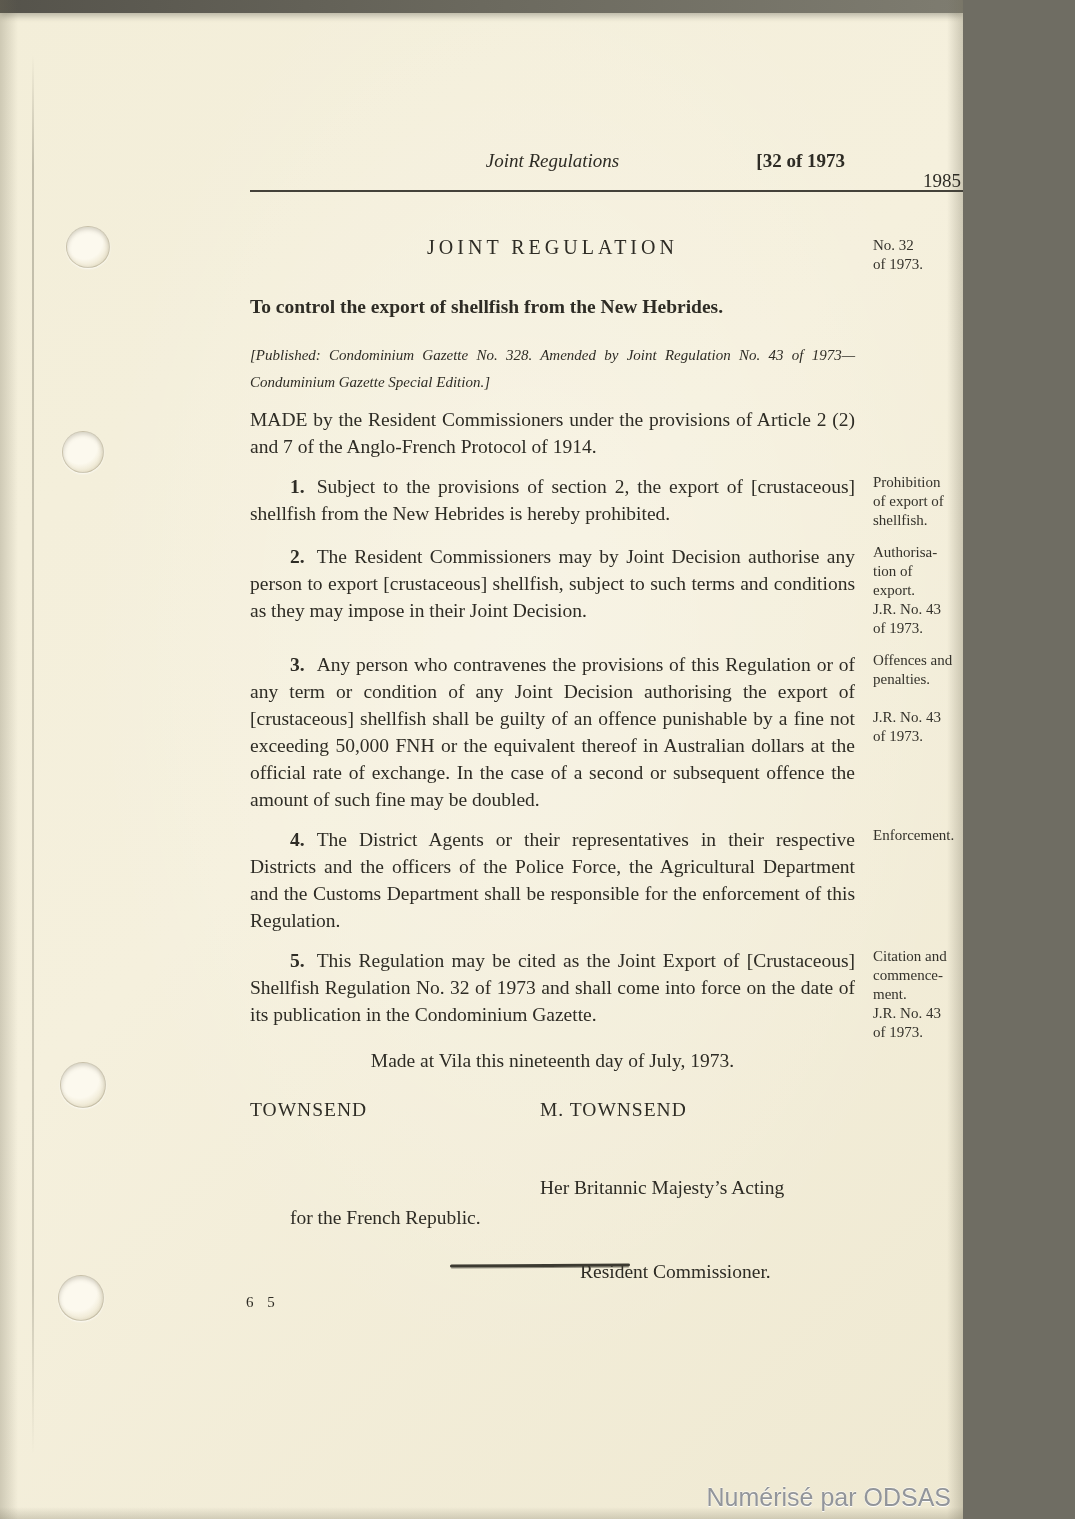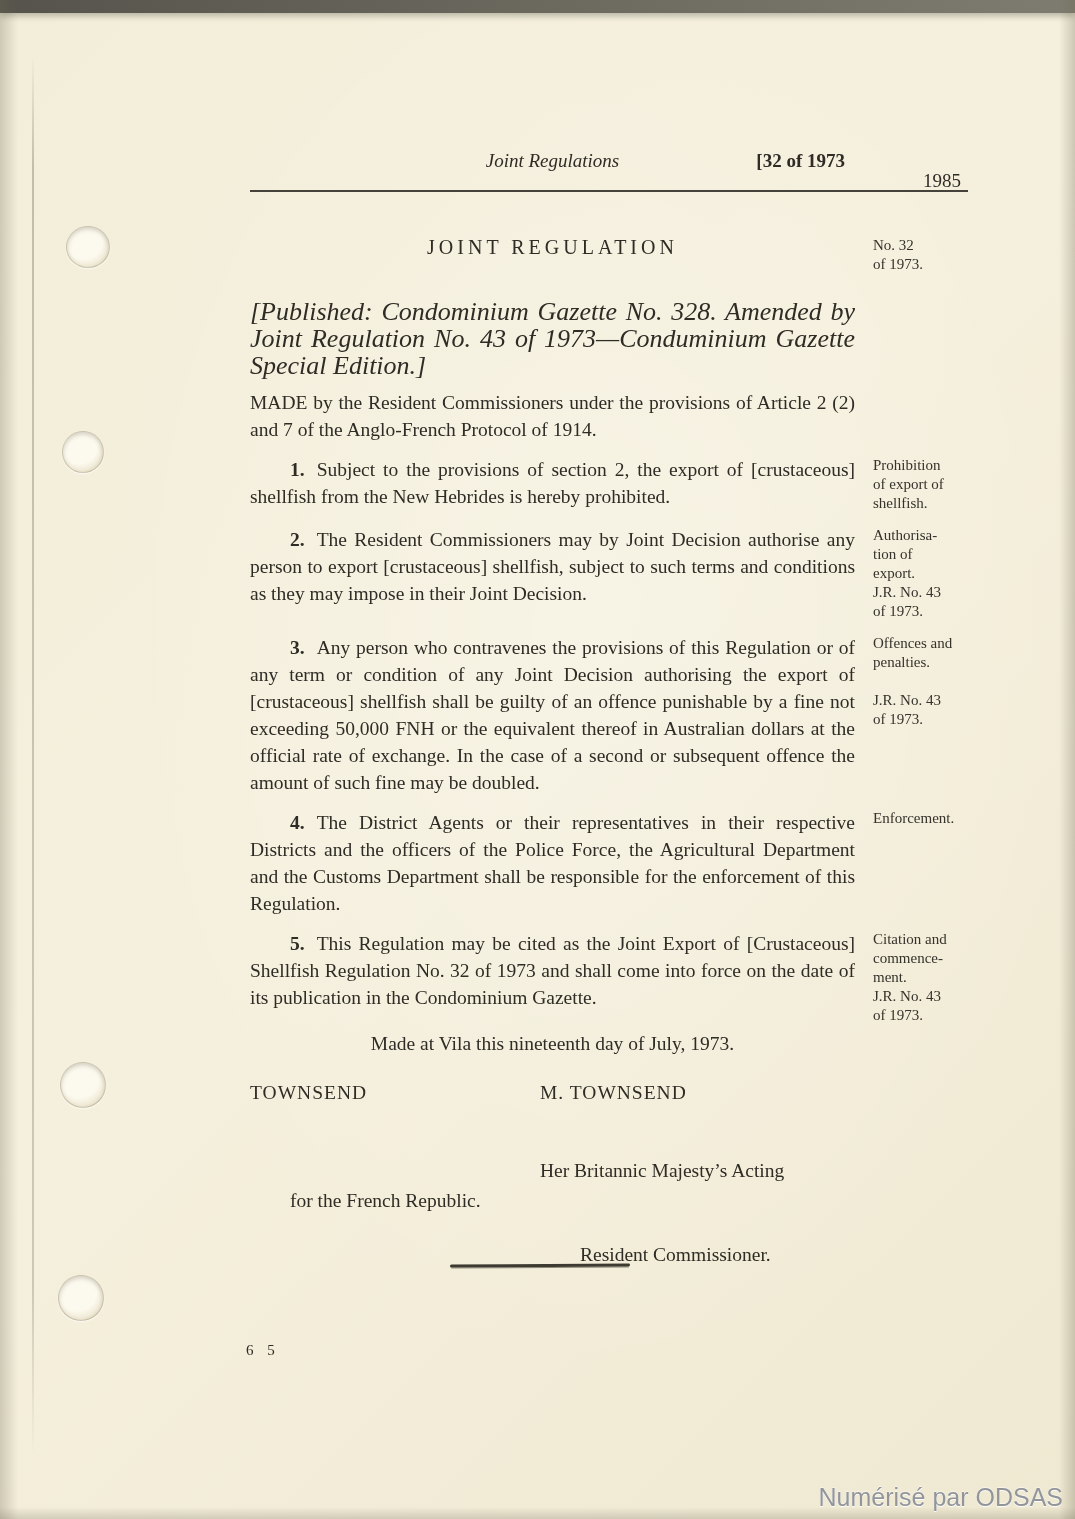--- a/index.html
+++ b/index.html
@@ -3,21 +3,21 @@
 <meta charset="utf-8">
 <style>
   * { margin:0; padding:0; box-sizing:border-box; }
   html,body { width:1075px; height:1519px; }
   body {
     font-family:"Liberation Serif", serif;
     background:#6f6d63;
   }
   .scan {
     position:relative;
-    width:1075px; height:1519px;
+    width:963px; height:1519px;
     background:
       radial-gradient(ellipse at 55% 42%, rgba(255,255,255,0.25) 0%, rgba(255,255,255,0) 60%),
       linear-gradient(135deg, #f3eed9 0%, #f5f0dd 45%, #efe9d2 100%);
     color:#2e2c25;
     overflow:hidden;
   }
 
   
   .edge-top { position:absolute; top:0; left:0; right:0; height:13px;
     background:linear-gradient(to right,#55534b,#6b695e 50%,#7e7c70);
@@ -53,21 +53,21 @@
   .row { display:flex; align-items:flex-start; }
   .main-col { width:605px; }
   .note-col { width:112px; margin-left:18px; font-size:15px; line-height:19px;
     white-space:pre-line; color:#34322b; }
 
   .title-row { margin-top:44px; }
   .doc-title { font-size:20px; letter-spacing:4px; text-align:center; }
 
   .subtitle { margin-top:22px; width:605px; font-weight:bold; font-size:19.5px; }
 
-  .pub-note { margin-top:24px; width:605px; font-style:italic; font-size:26px;
+  .pub-note { margin-top:24px; width:605px; font-style:italic; font-size:15px;
     line-height:27px; text-align:justify; }
 
   .preamble { margin-top:10px; width:605px; font-size:19.5px; line-height:27px;
     text-align:justify; }
 
   .section-row { margin-top:13px; }
   .section-text { font-size:19.5px; line-height:27px; text-align:justify; text-indent:40px; }
   .section-num { font-weight:bold; padding-right:12px; }
 
   .made-at { margin-top:8px; width:605px; text-align:center; font-size:19.5px; }
@@ -77,21 +77,21 @@
   .sig-left  { width:290px; }
   .sig-right { width:315px; }
   .sig-name  { letter-spacing:1px; }
   .sig-title { margin-top:24px; white-space:pre-line; }
   .sig-title .line2 { padding-left:40px;margin-top:30px; }
 
   .end-rule { position:absolute; left:450px; top:1264px; width:180px; height:3px;
     background:#3c3a31; border-radius:2px; transform:rotate(-0.4deg);
     box-shadow:0 2px 0 -1px rgba(60,58,49,0.55); }
 
-  .footer-mark { position:absolute; left:246px; top:1342px; font-size:15px;
+  .footer-mark { position:absolute; left:246px; top:1294px; font-size:15px;
     letter-spacing:5px; }
 
   .watermark { position:absolute; right:12px; top:1483px;
     font-family:"Liberation Sans", sans-serif; font-size:25px; color:#92959a;
     text-shadow:0 1px 0 rgba(255,255,255,0.85), 0 -1px 0 rgba(255,255,255,0.5); }
 </style>
 </head>
 <body>
 
 <div class="scan">
@@ -115,20 +115,21 @@
       <span class="page-number">1985</span>
     </div>
     <div class="header-rule"></div>
 
     <div class="row title-row">
       <div class="main-col doc-title">JOINT REGULATION</div>
       <div class="note-col">No. 32
 of 1973.</div>
     </div>
 
+    <div class="subtitle">To control the export of shellfish from the New Hebrides.</div>
 
     <div class="pub-note">[Published: Condominium Gazette No. 328. Amended by Joint Regulation No. 43 of 1973—Conduminium Gazette Special Edition.]</div>
 
     <div class="preamble">MADE by the Resident Commissioners under the provisions of Article 2 (2) and 7 of the Anglo-French Protocol of 1914.</div>
 
     <div class="row section-row">
       <p class="main-col section-text"><span class="section-num">1.</span><span>Subject to the provisions of section 2, the export of [crustaceous] shellfish from the New Hebrides is hereby prohibited.</span></p>
       <div class="note-col">Prohibition
 of export of
 shellfish.</div>

